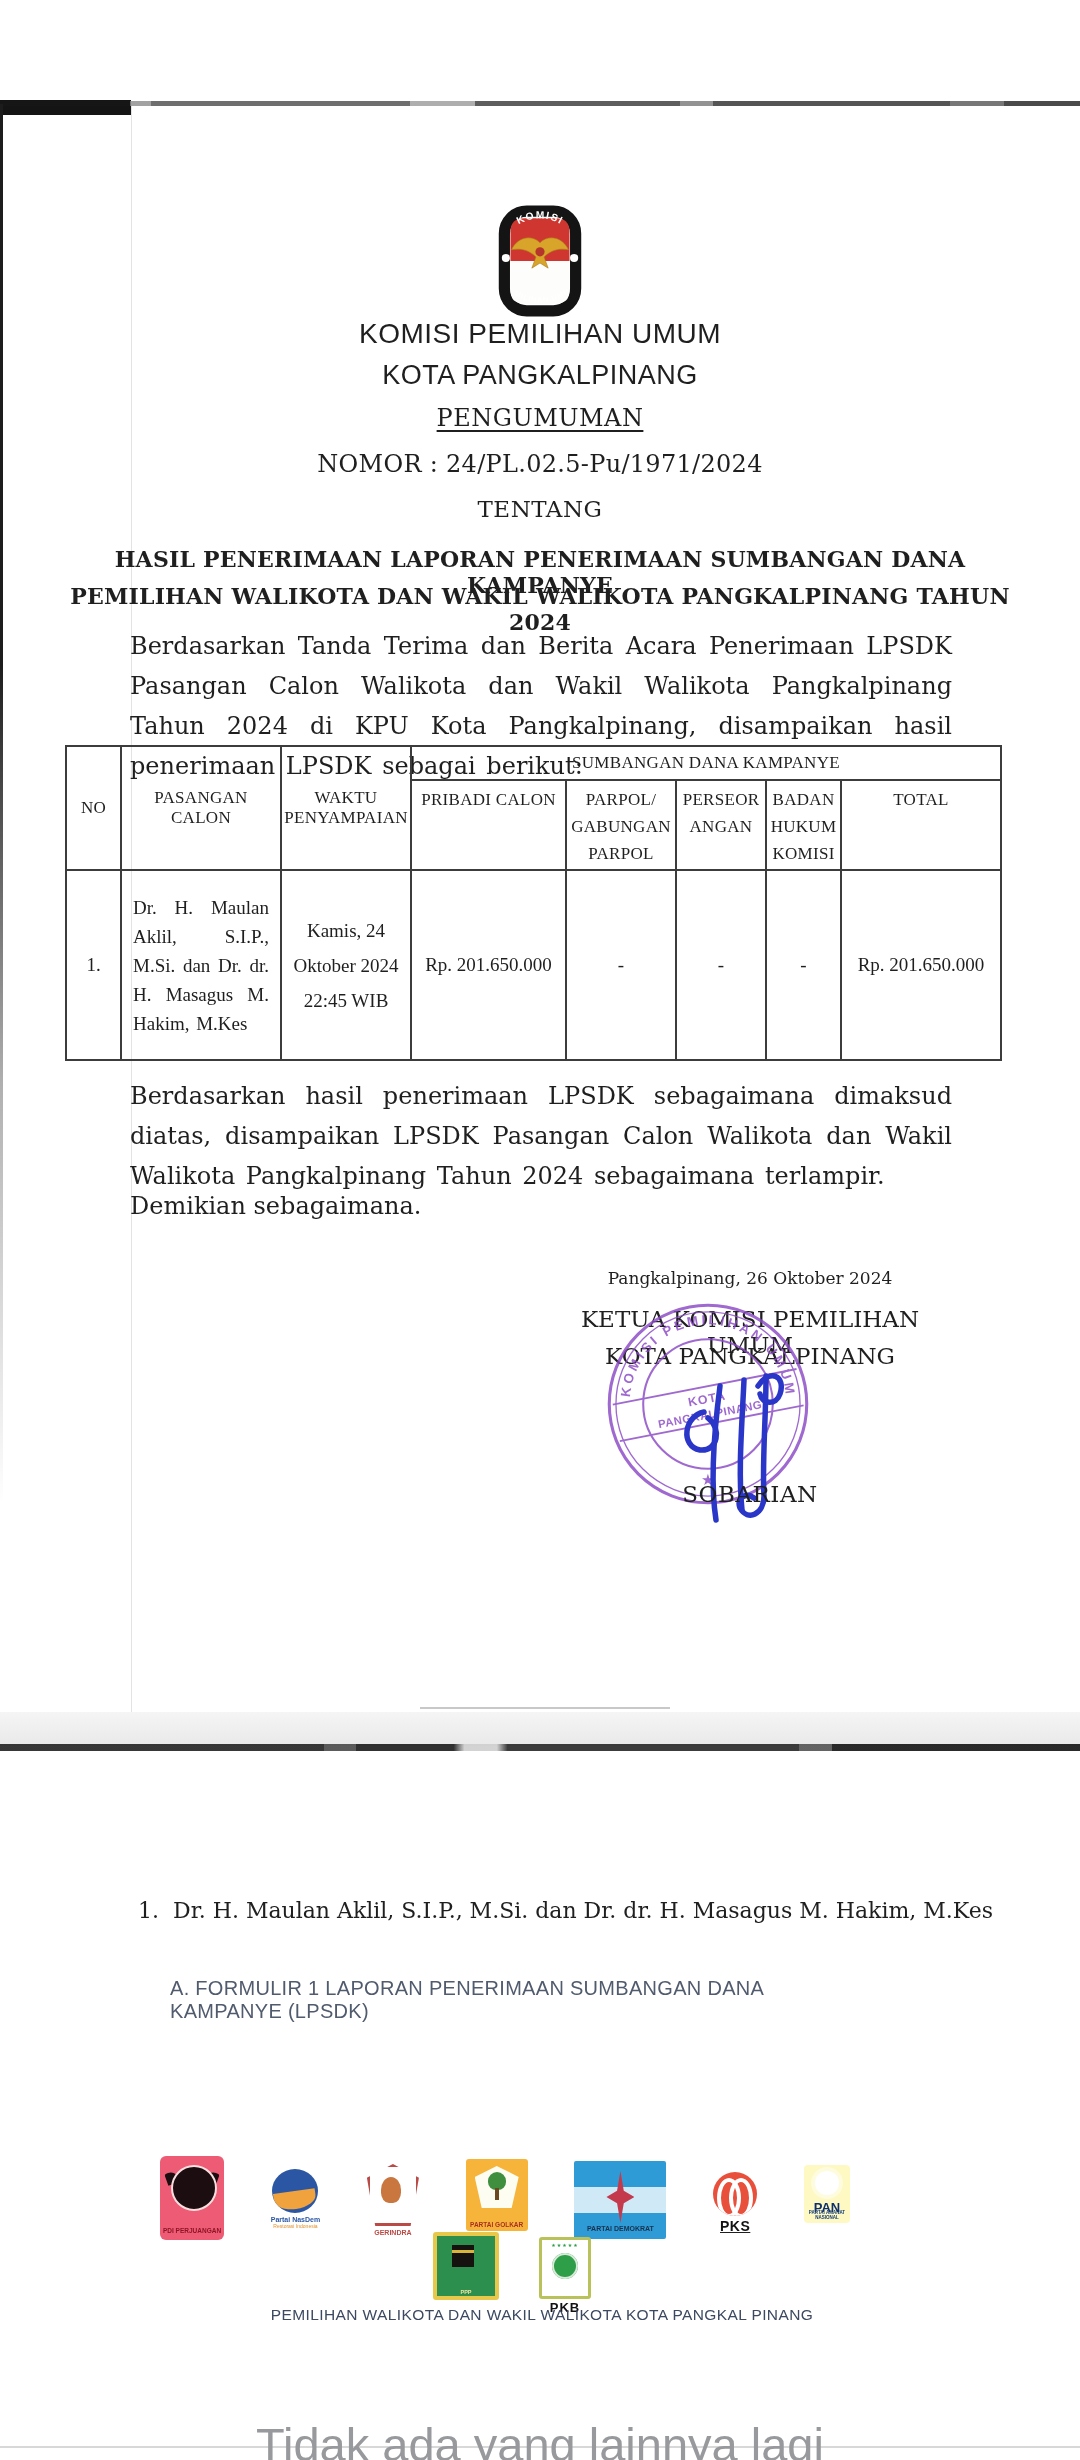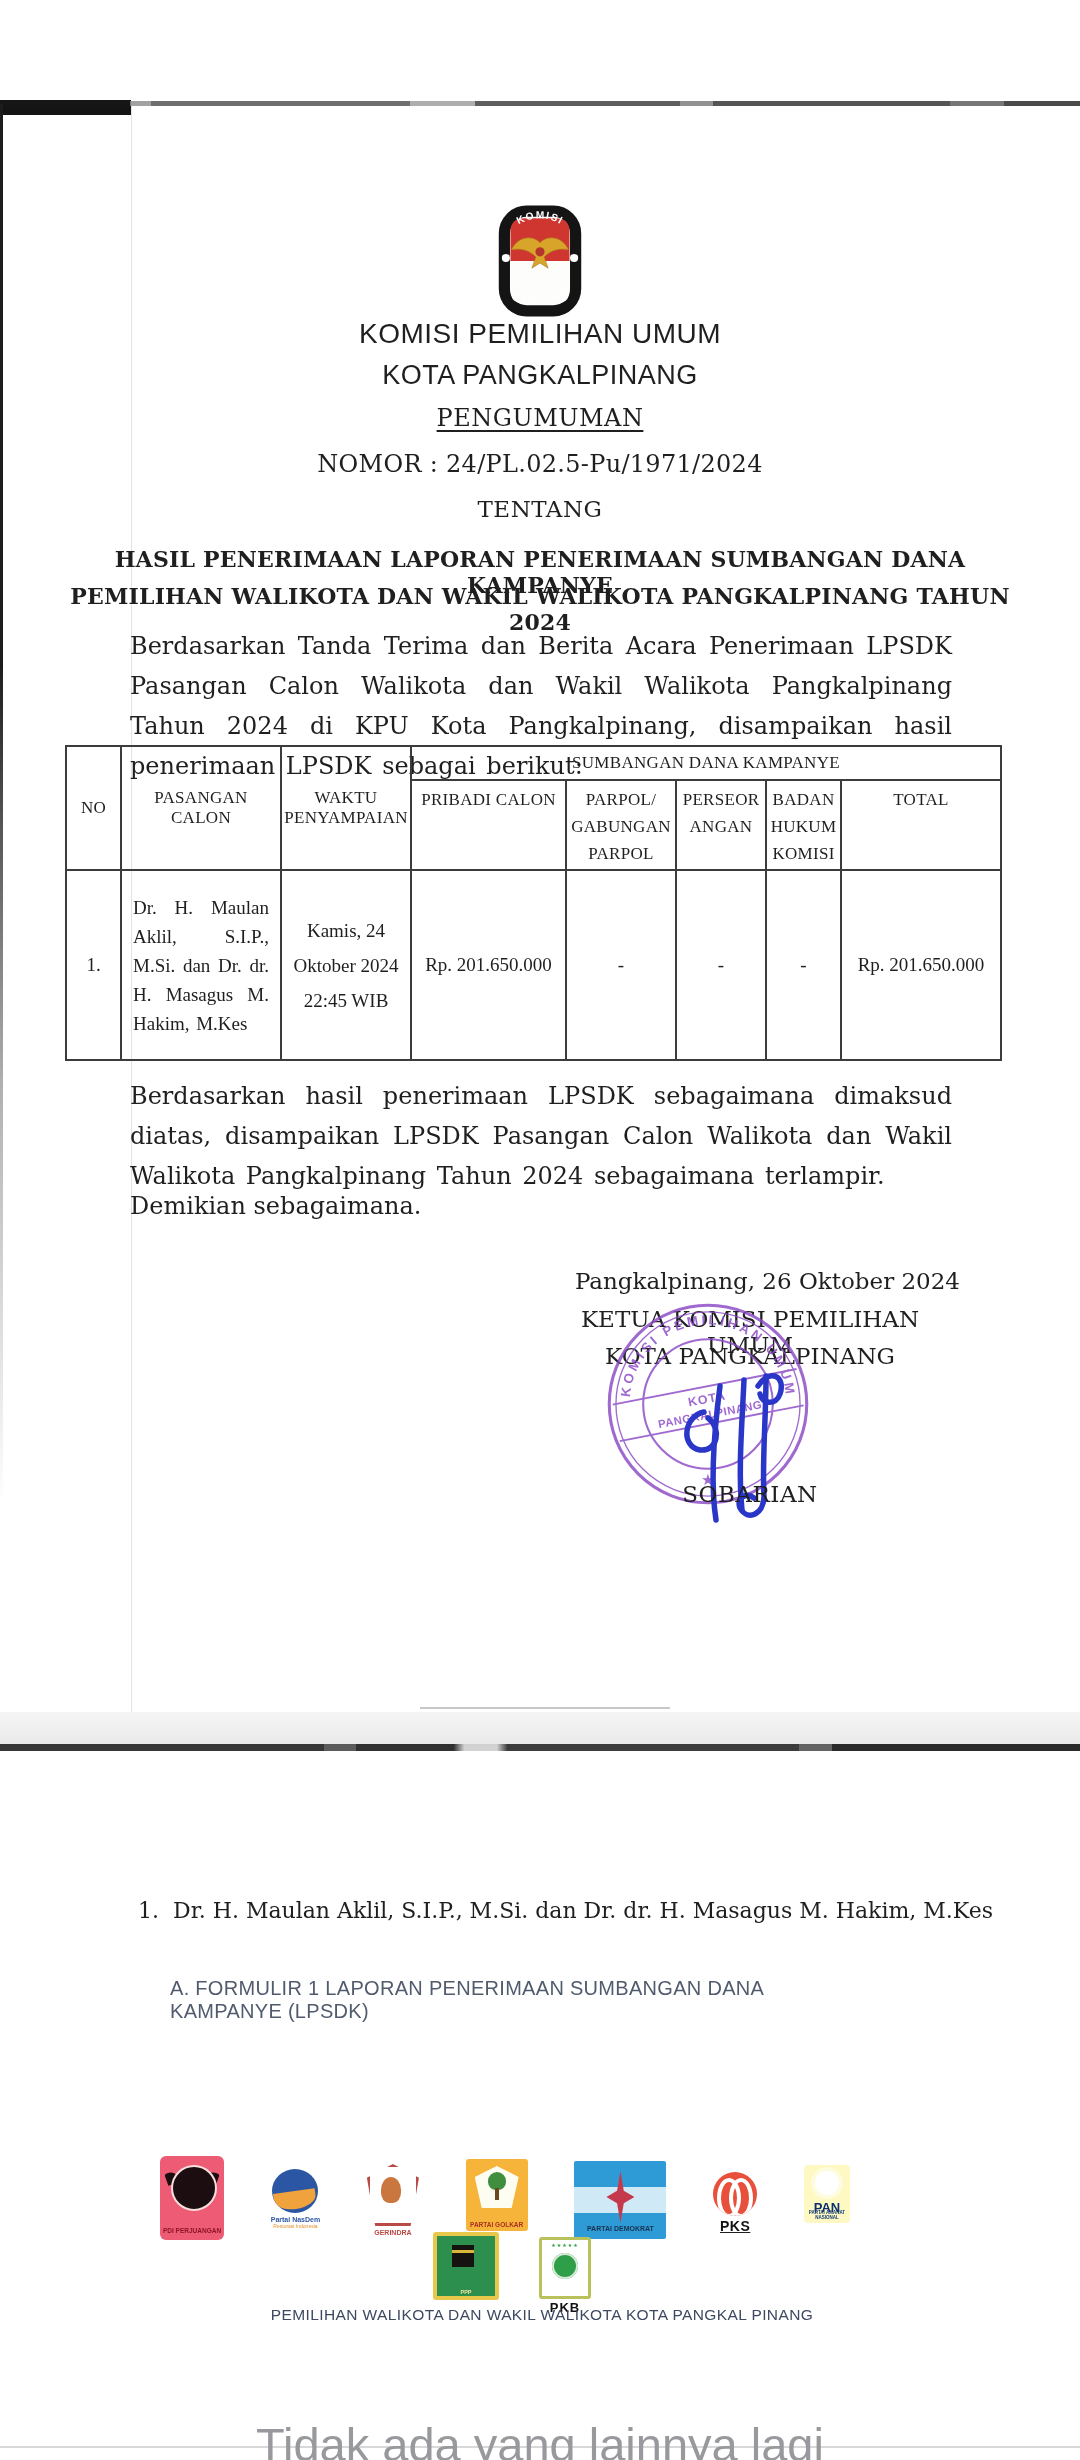--- a/index.html
+++ b/index.html
@@ -172,21 +172,21 @@
         <td>-</td>
         <td>-</td>
         <td>Rp. 201.650.000</td>
       </tr>
     </tbody>
       </table>
 
     <div class="abs doc-serif para" style="top:976px;">Berdasarkan hasil penerimaan LPSDK sebagaimana dimaksud diatas, disampaikan LPSDK Pasangan Calon Walikota dan Wakil Walikota Pangkalpinang Tahun 2024 sebagaimana terlampir.</div>
     <div class="abs doc-serif" style="left:130px;top:1092px;font-size:24px;">Demikian sebagaimana.</div>
 
-    <div class="abs center doc-serif" style="left:540px;top:1168px;width:420px;font-size:23px;text-align:right;">Pangkalpinang, 26 Oktober 2024</div>
+    <div class="abs center doc-serif" style="left:540px;top:1168px;width:420px;font-size:17px;">Pangkalpinang, 26 Oktober 2024</div>
     <div class="abs center doc-serif" style="left:540px;top:1206px;width:420px;font-size:23px;">KETUA KOMISI PEMILIHAN UMUM</div>
     <div class="abs center doc-serif" style="left:540px;top:1243px;width:420px;font-size:23px;">KOTA PANGKALPINANG</div>
 
     <svg class="abs" style="left:600px;top:1196px;width:216px;height:216px;opacity:.82;" viewBox="0 0 210 210">
       <g stroke="#8a49c5" fill="none">
         <circle cx="105" cy="105" r="96" stroke-width="3"></circle>
         <circle cx="105" cy="105" r="89.5" stroke-width="1.3"></circle>
         <circle cx="105" cy="105" r="63" stroke-width="2"></circle>
       </g>
       <defs>

